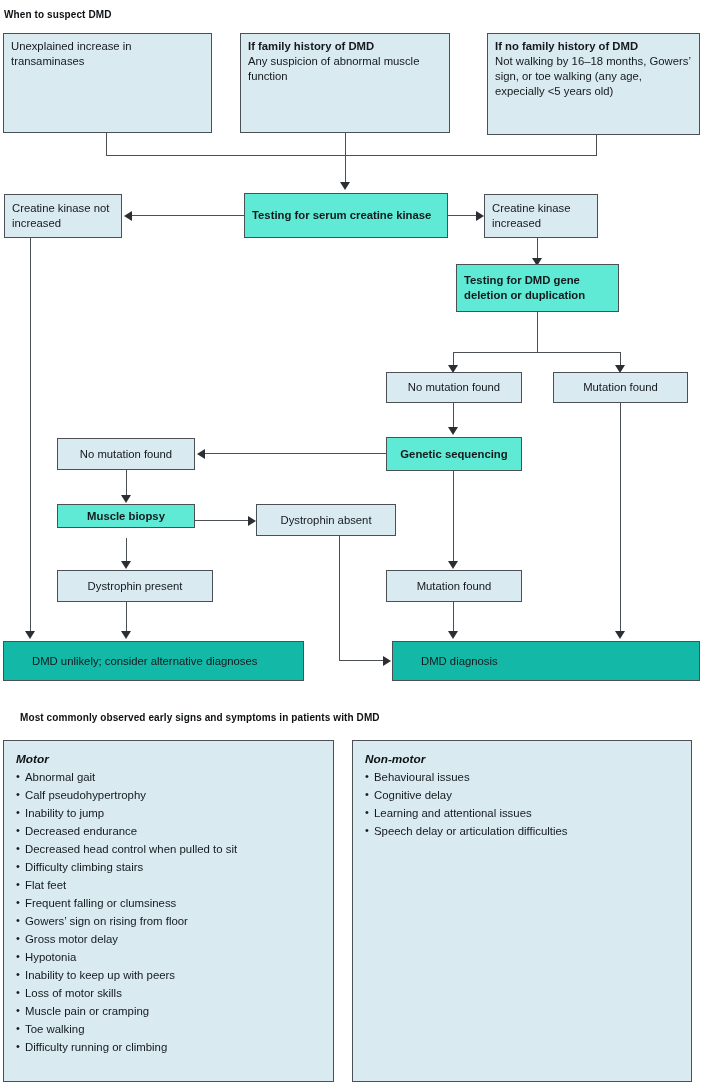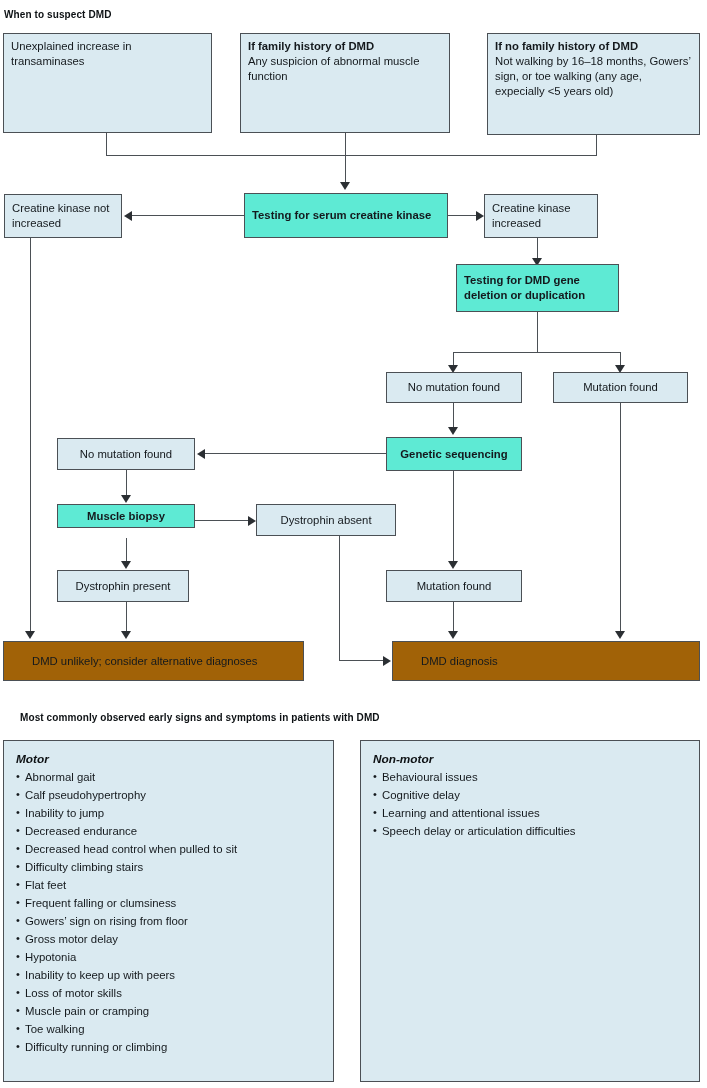--- a/index.html
+++ b/index.html
@@ -20,21 +20,21 @@
   .box{
     position:absolute;box-sizing:border-box;
     border:1.4px solid #4b5055;
     display:flex;align-items:center;
     padding:5px 7px;
     font-size:11.3px;line-height:1.32;
     color:#14191d;
   }
   .box.blue{background:#daeaf1;}
   .box.green{background:#5eead4;}
-  .box.result{background:#a16207;border:1.4px solid #4b5055;padding-left:28px;}
+  .box.result{background:#14b8a6;border:1.4px solid #4b5055;padding-left:28px;}
   .box.bold{font-weight:bold;}
   .box.top{align-items:flex-start;}
   .box span.t{display:block;}
   .box .hd{font-weight:bold;display:block;}
 
   
   .ln{position:absolute;background:#4b5055;}
   .ln.v{width:1.4px;}
   .ln.h{height:1.4px;}
   .ar{position:absolute;width:0;height:0;}
@@ -169,21 +169,21 @@
   <div class="box blue" style="left:256px;top:504px;width:140px;height:32px;justify-content:center;">
     <span>Dystrophin absent</span>
   </div>
 
   <div class="ln h" style="left:195px;top:520px;width:53px;"></div>
   <div class="ar right" style="left:248px;top:515.5px;"></div>
 
   <div class="ln v" style="left:126px;top:538px;height:26px;"></div>
   <div class="ar down" style="left:121px;top:561px;"></div>
 
-  <div class="box blue" style="left:57px;top:570px;width:132px;height:32px;justify-content:center;">
+  <div class="box blue" style="left:57px;top:570px;width:156px;height:32px;justify-content:center;">
     <span>Dystrophin present</span>
   </div>
 
   <div class="box blue" style="left:386px;top:570px;width:136px;height:32px;justify-content:center;">
     <span>Mutation found</span>
   </div>
 
   <div class="ln v" style="left:126px;top:602px;height:32px;"></div>
   <div class="ar down" style="left:121px;top:631px;"></div>
 
@@ -219,21 +219,21 @@
       <li>Gross motor delay</li>
       <li>Hypotonia</li>
       <li>Inability to keep up with peers</li>
       <li>Loss of motor skills</li>
       <li>Muscle pain or cramping</li>
       <li>Toe walking</li>
       <li>Difficulty running or climbing</li>
     </ul>
   </div>
 
-  <div class="panel" style="left:360px;top:740px;width:340px;height:342px;">
+  <div class="panel" style="left:352px;top:740px;width:340px;height:342px;">
     <h4>Non-motor</h4>
     <ul>
       <li>Behavioural issues</li>
       <li>Cognitive delay</li>
       <li>Learning and attentional issues</li>
       <li>Speech delay or articulation difficulties</li>
     </ul>
   </div>
 
 </div>

